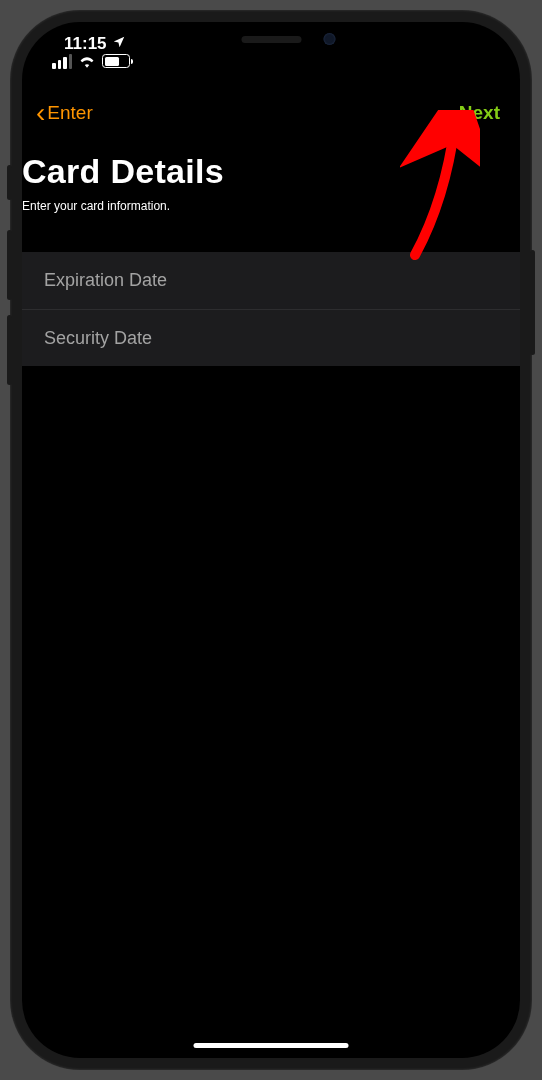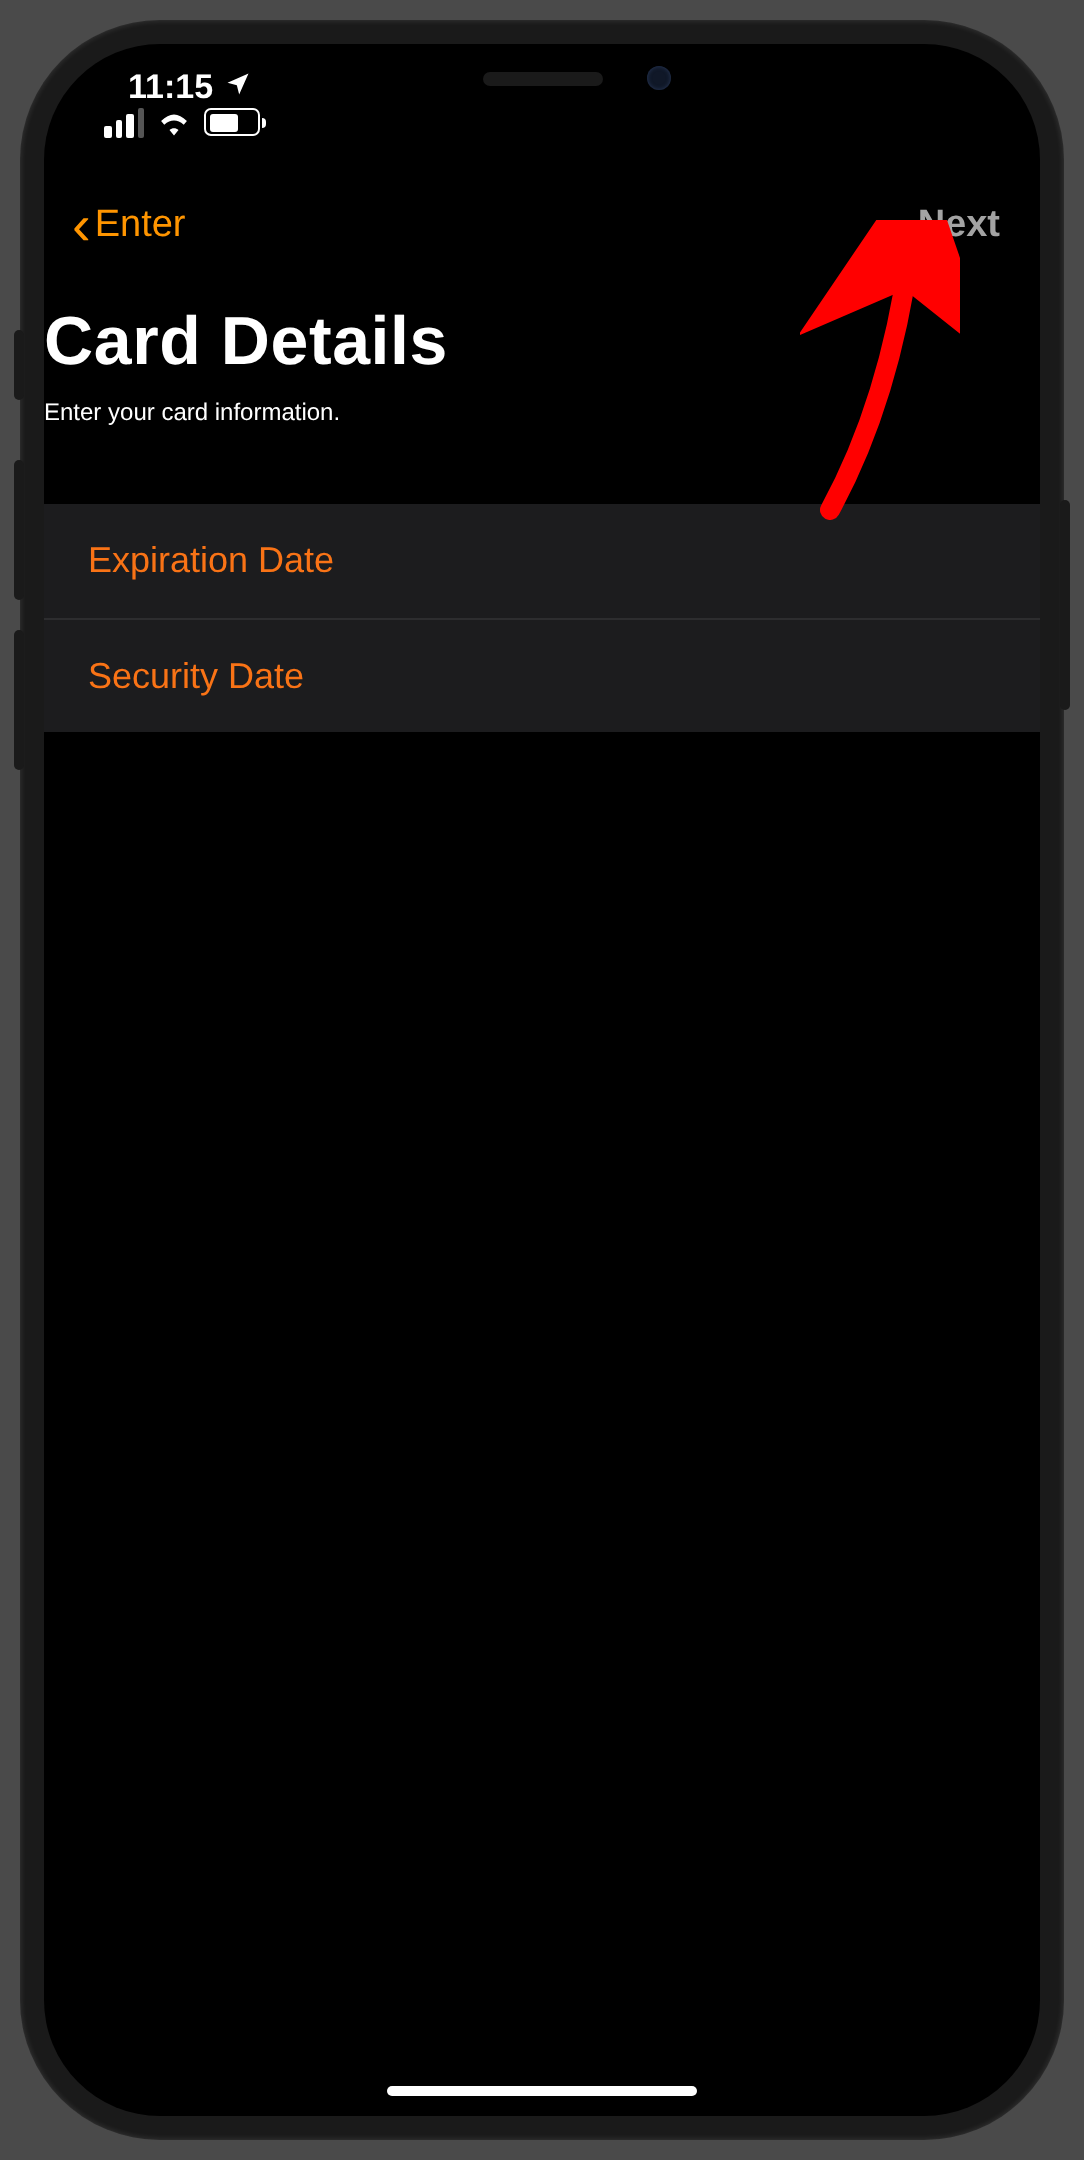--- a/index.html
+++ b/index.html
@@ -132,21 +132,21 @@
       font-size: 19px;
       cursor: pointer;
     }
     .nav-back .chev {
       font-size: 28px;
       font-weight: 400;
       margin-right: 2px;
       line-height: 1;
     }
     .nav-next {
-      color: #a3a3a3;
+      color: #84cc16;
       font-size: 19px;
       font-weight: 600;
       cursor: pointer;
     }
 
     
     .title-block {
       position: absolute;
       top: 130px;
       left: 0;
@@ -172,21 +172,21 @@
       top: 230px;
       left: 0;
       right: 0;
       background: #1c1c1e;
     }
     .form-row {
       height: 57px;
       display: flex;
       align-items: center;
       padding: 0 22px;
-      color: #f97316;
+      color: #a3a3a3;
       font-size: 18px;
       cursor: text;
     }
     .form-row + .form-row {
       border-top: 1px solid rgba(255,255,255,0.08);
     }
 
     
     .home-indicator {
       position: absolute;

